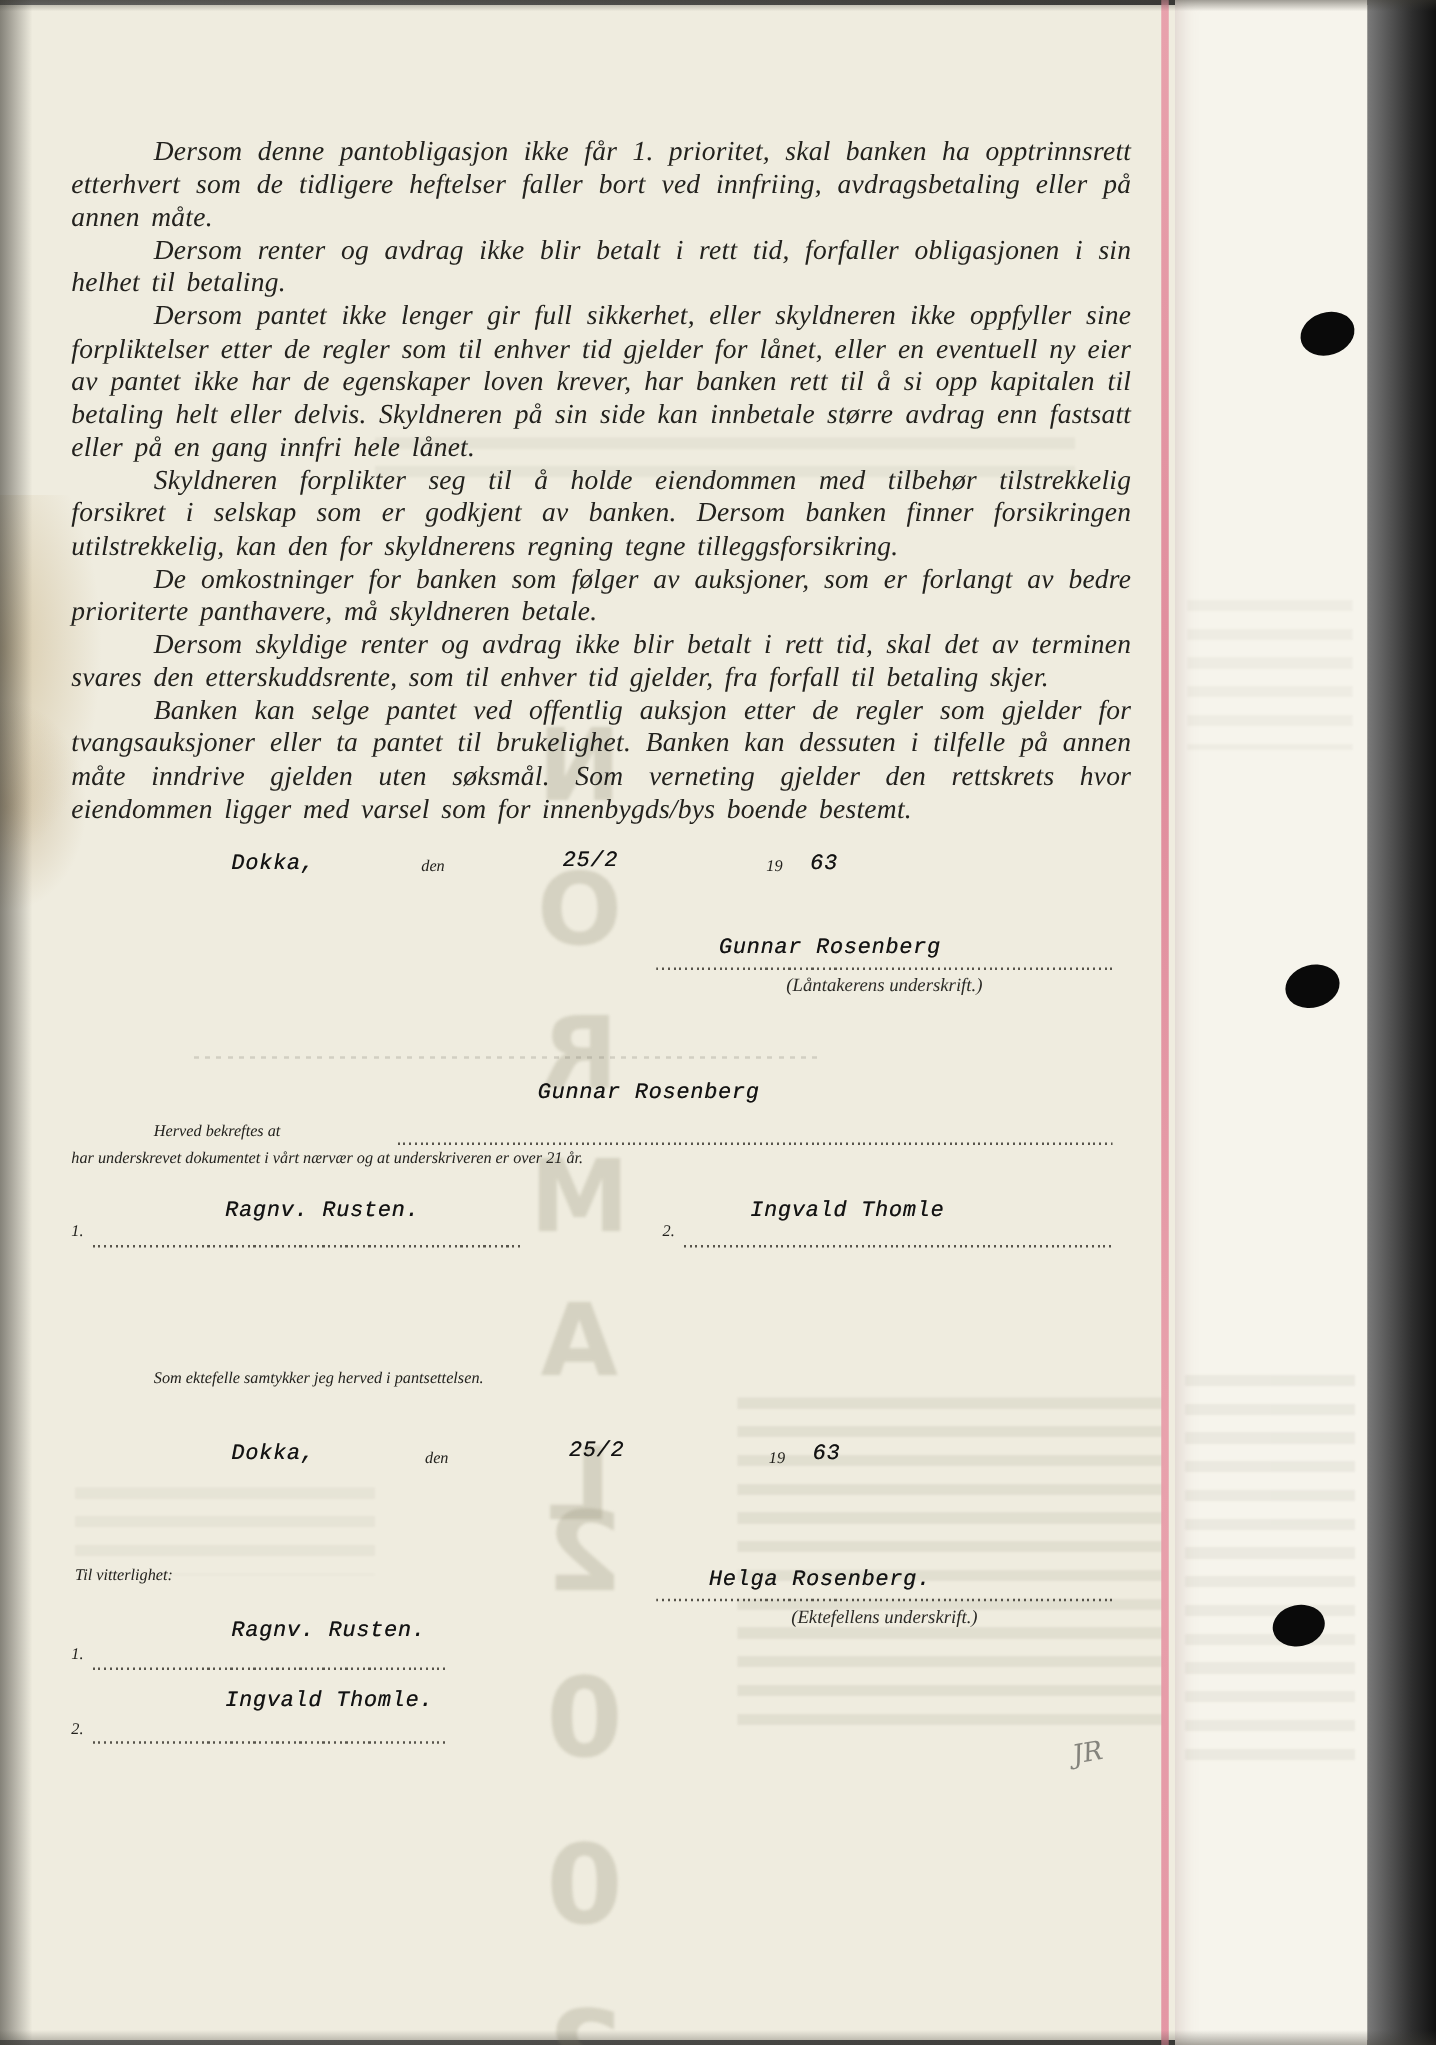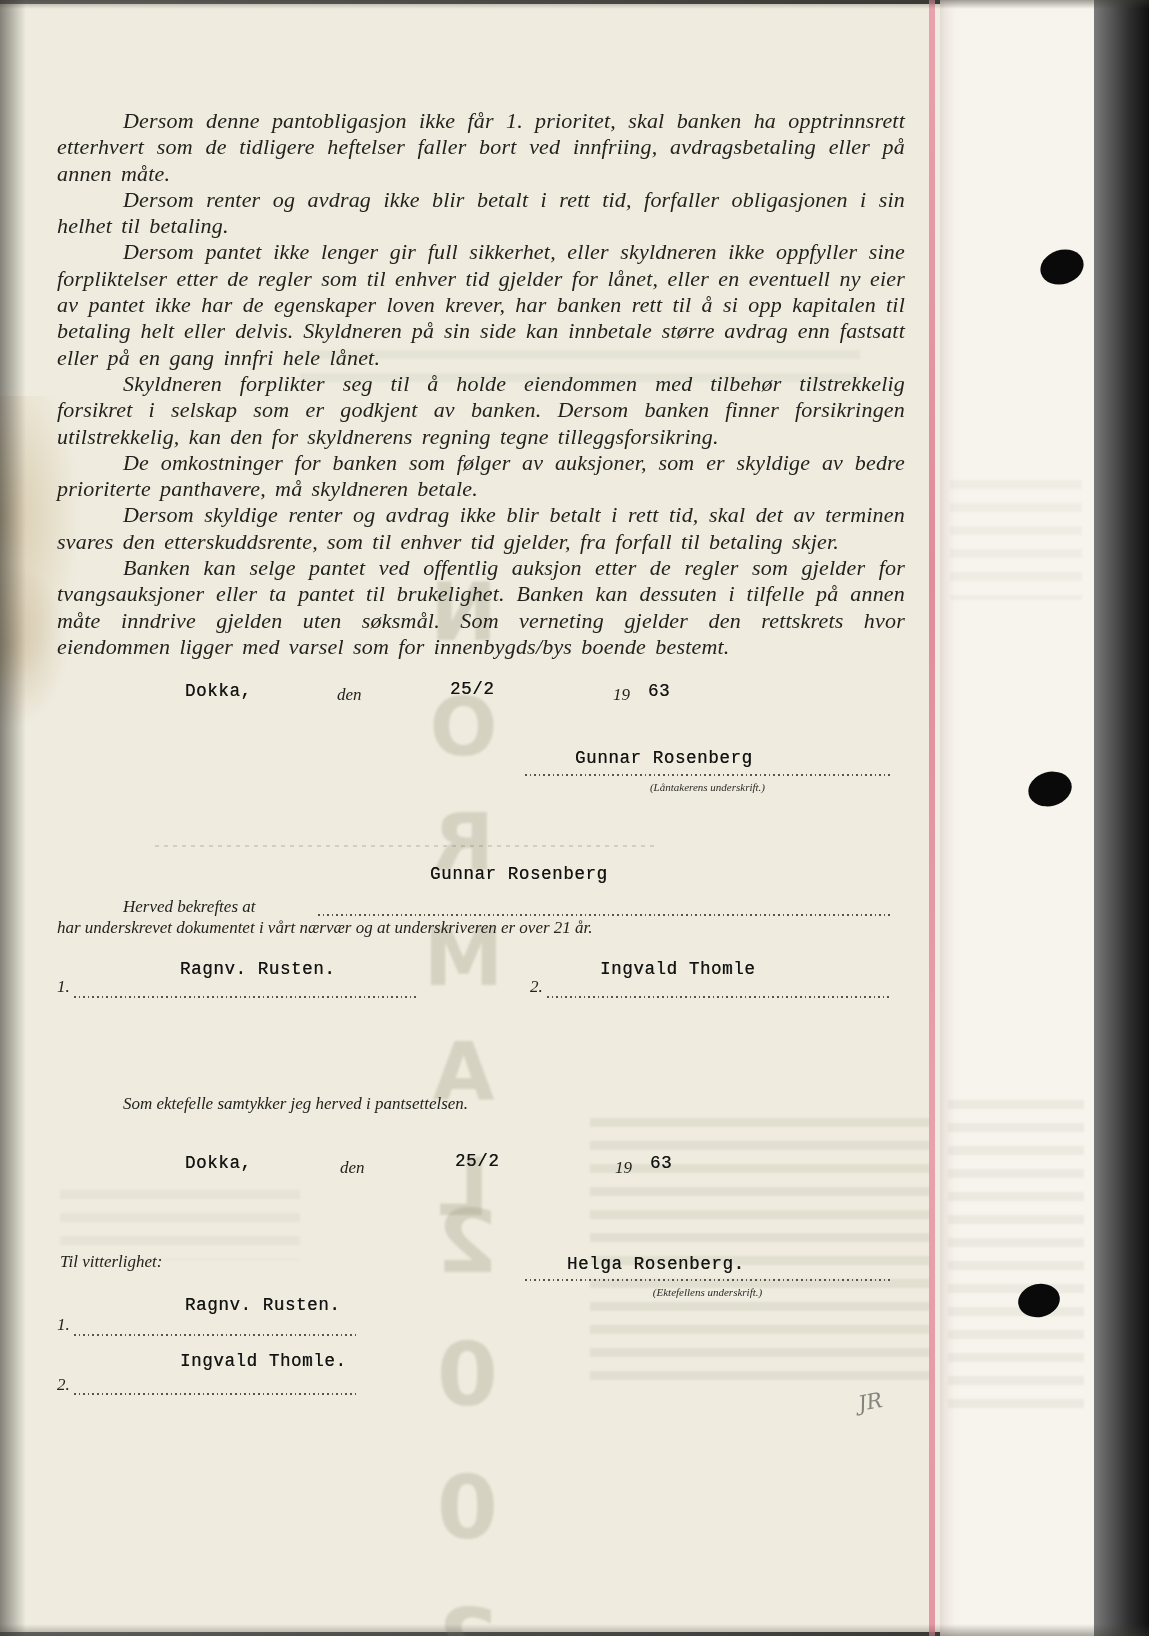--- a/index.html
+++ b/index.html
@@ -31,23 +31,23 @@
     background:radial-gradient(ellipse at 32% 42%,rgba(168,133,66,0.34),rgba(168,133,66,0) 70%);}
   .stain2{left:-22px;top:560px;width:92px;height:170px;
     background:radial-gradient(ellipse at 30% 50%,rgba(150,112,52,0.30),rgba(150,112,52,0) 70%);}
   
   .content{position:absolute;left:57px;top:108px;width:848px;color:#23221e;}
   .content p{margin:0;font-style:italic;font-size:22px;line-height:26.3px;
     text-align:justify;text-indent:66px;word-spacing:3.5px;letter-spacing:0.2px;}
   
   .typed{position:absolute;font-family:"Liberation Mono","DejaVu Sans Mono",monospace;
     font-size:17.5px;color:#121212;letter-spacing:0.6px;white-space:pre;
-    text-shadow:0.35px 0 0 rgba(10,10,10,0.7);}
-  .lbl{position:absolute;font-style:italic;font-size:17px;color:#23221e;white-space:pre;}
-  .small-caption{position:absolute;font-style:italic;font-size:11px;color:#2b2a26;text-align:center;}
+    text-shadow:0.35px 0 0 rgba(10,10,10,0.7);font-style:italic;}
+  .lbl{position:absolute;font-style:italic;font-size:13px;color:#23221e;white-space:pre;}
+  .small-caption{position:absolute;font-style:italic;font-size:15px;color:#2b2a26;text-align:center;}
   .dotline{position:absolute;height:2px;
     background-image:repeating-linear-gradient(to right,#57544b 0 1.6px,transparent 1.6px 4.6px);}
   
   .faint-line{position:absolute;left:155px;top:845px;width:502px;height:2px;opacity:.45;
     background:repeating-linear-gradient(to right,rgba(95,92,82,0.45) 0 4px,transparent 4px 9px);}
   .bleed-vert{position:absolute;font-family:"DejaVu Sans",sans-serif;font-weight:bold;
     color:rgba(148,143,118,0.28);writing-mode:vertical-rl;text-orientation:upright;
     transform:scaleX(-1);line-height:1;filter:blur(1.2px);pointer-events:none;}
   .bleed-vert.topg{left:424px;top:566px;font-size:80px;letter-spacing:22px;}
   .bleed-vert.bottomg{left:424px;top:1190px;font-size:88px;letter-spacing:30px;}
@@ -70,21 +70,21 @@
   <div class="bleed-lines" style="left:300px;top:350px;width:560px;height:46px;opacity:.5;"></div>
   <div class="bleed-lines" style="left:590px;top:1118px;width:340px;height:268px;opacity:.7;"></div>
   <div class="bleed-lines" style="left:60px;top:1190px;width:240px;height:70px;opacity:.45;"></div>
   <div class="faint-line"></div>
 
   <div class="content">
     <p>Dersom denne pantobligasjon ikke får 1. prioritet, skal banken ha opptrinnsrett etterhvert som de tidligere heftelser faller bort ved innfriing, avdragsbetaling eller på annen måte.</p>
     <p>Dersom renter og avdrag ikke blir betalt i rett tid, forfaller obligasjonen i sin helhet til betaling.</p>
     <p>Dersom pantet ikke lenger gir full sikkerhet, eller skyldneren ikke oppfyller sine forpliktelser etter de regler som til enhver tid gjelder for lånet, eller en eventuell ny eier av pantet ikke har de egenskaper loven krever, har banken rett til å si opp kapitalen til betaling helt eller delvis. Skyldneren på sin side kan innbetale større avdrag enn fastsatt eller på en gang innfri hele lånet.</p>
     <p>Skyldneren forplikter seg til å holde eiendommen med tilbehør tilstrekkelig forsikret i selskap som er godkjent av banken. Dersom banken finner forsikringen utilstrekkelig, kan den for skyldnerens regning tegne tilleggsforsikring.</p>
-    <p>De omkostninger for banken som følger av auksjoner, som er skyldige av bedre prioriterte panthavere, må skyldneren betale.</p>
+    <p>De omkostninger for banken som følger av auksjoner, som er forlangt av bedre prioriterte panthavere, må skyldneren betale.</p>
     <p>Dersom skyldige renter og avdrag ikke blir betalt i rett tid, skal det av terminen svares den etterskuddsrente, som til enhver tid gjelder, fra forfall til betaling skjer.</p>
     <p>Banken kan selge pantet ved offentlig auksjon etter de regler som gjelder for tvangsauksjoner eller ta pantet til brukelighet. Banken kan dessuten i tilfelle på annen måte inndrive gjelden uten søksmål. Som verneting gjelder den rettskrets hvor eiendommen ligger med varsel som for innenbygds/bys boende bestemt.</p>
   </div>
 
   <div>
     <span class="typed" style="left:185px;top:681px;">Dokka,</span>
     <span class="lbl" style="left:337px;top:685px;">den</span>
     <span class="typed" style="left:450px;top:679px;">25/2</span>
     <span class="lbl" style="left:613px;top:685px;">19</span>
     <span class="typed" style="left:648px;top:681px;">63</span>

